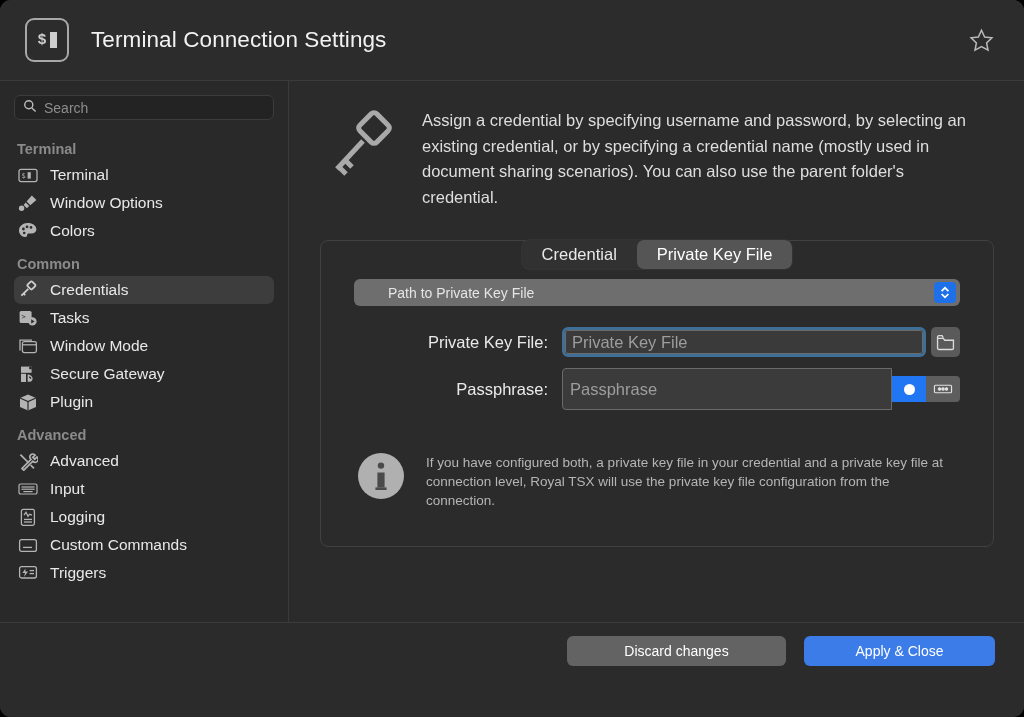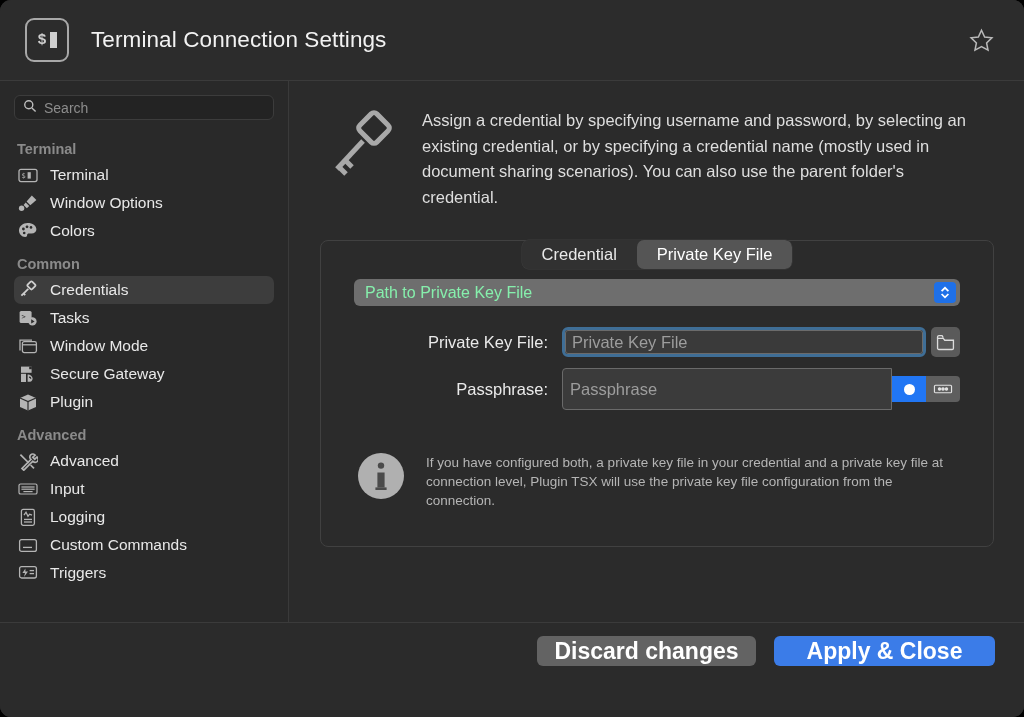--- a/index.html
+++ b/index.html
@@ -154,21 +154,21 @@
   
   .popup {
     height: 27px;
     background: #6e6e6e;
     border-radius: 6px;
     display: flex; align-items: center;
     padding: 0 4px 0 11px;
     position: relative;
     cursor: pointer;
   }
-  .popup-label { color: #86efac; font-size: 16px; flex: 1 1 auto; white-space: nowrap; }
+  .popup-label { color: #e5e5e5; font-size: 14px; flex: 1 1 auto; white-space: nowrap; margin-left: 23px; }
   .stepper {
     width: 22px; height: 21px;
     background: #1e70e8;
     border-radius: 4px;
     display: flex; align-items: center; justify-content: center;
     flex: 0 0 22px;
   }
   
   .form { margin-top: 21px; }
   .frow { display: flex; align-items: center; margin-bottom: 11px; }
@@ -252,29 +252,28 @@
     background: #2b2b2b;
     border-top: 1px solid #3b3b3b;
     display: flex; align-items: flex-start; justify-content: flex-end;
     gap: 18px;
     padding: 13px 29px 0 0;
   }
   .btn {
     height: 30px;
     border-radius: 6px;
     display: flex; align-items: center; justify-content: center;
-    font-size: 23px;
+    font-size: 14px;
     cursor: pointer;
     border: none;
     font-family: "Liberation Sans", sans-serif;
     white-space: nowrap;
-    font-weight: bold;
   }
   .btn-secondary { background: #636363; color: #ffffff; width: 219px; }
-  .btn-primary { background: #3b7ce8; color: #ffffff; width: 221px; }
+  .btn-primary { background: #3b7ce8; color: #ffffff; width: 191px; }
 </style>
 </head>
 <body>
 
 <div class="window">
 
   <div class="titlebar">
     <div class="app-icon">
       <span class="dollar">$</span>
       <span class="cursor"></span>
@@ -519,21 +518,21 @@
 
             <div class="note-row">
               <div class="note-ico">
                 <svg width="46" height="46" viewBox="0 0 46 46">
                   <circle cx="23" cy="23" r="23" fill="#b0b0b0"></circle>
                   <circle cx="23" cy="12.6" r="3.2" fill="#4a4a4a"></circle>
                   <path d="M19.4 19.4h7.2v15h-7.2z" fill="#4a4a4a"></path>
                   <path d="M17.4 34.4h11.2v2.6H17.4z" fill="#4a4a4a"></path>
                 </svg>
               </div>
-              <div class="note-text">If you have configured both, a private key file in your credential and a private key file at connection level, Plugin TSX will use the private key file configuration from the connection.</div>
+              <div class="note-text">If you have configured both, a private key file in your credential and a private key file at connection level, Royal TSX will use the private key file configuration from the connection.</div>
             </div>
 
           </div>
         </div>
       </div>
     </div>
   </div>
 
   <div class="footer">
     <button class="btn btn-secondary">Discard changes</button>

